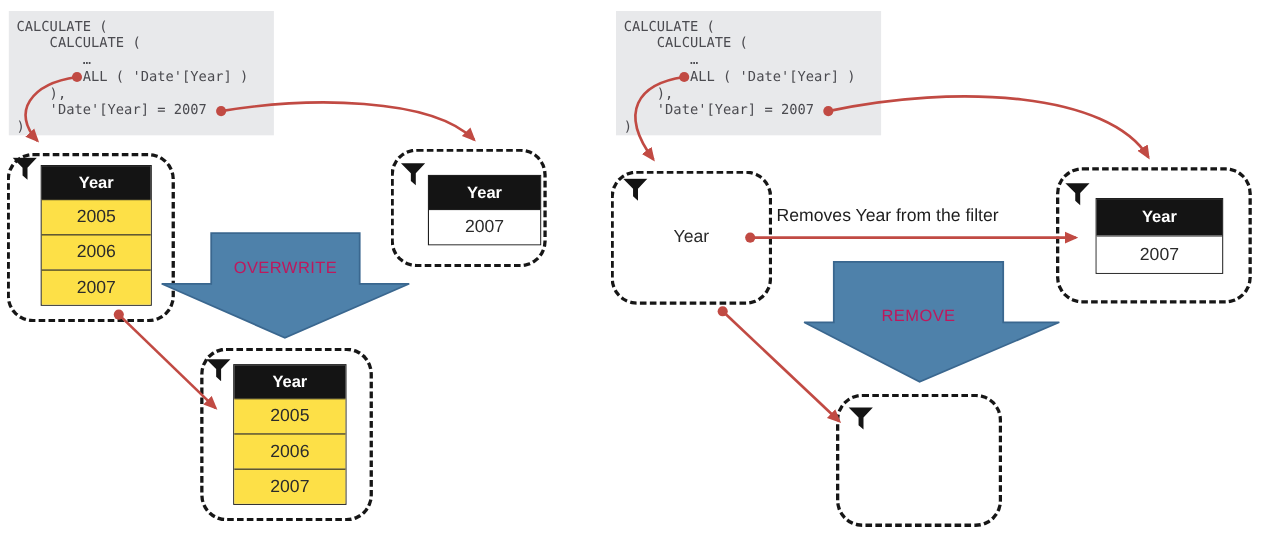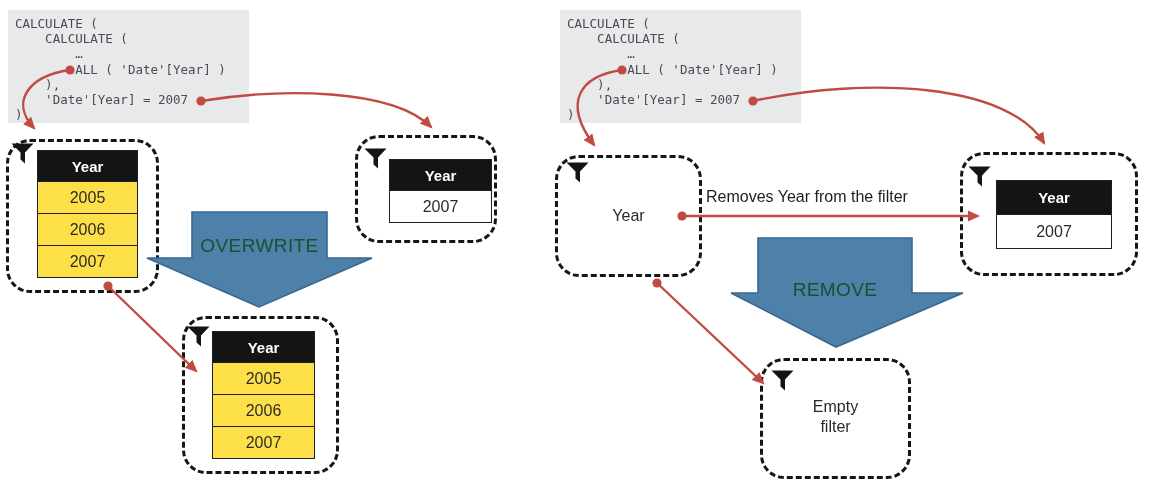--- a/index.html
+++ b/index.html
@@ -29,21 +29,21 @@
     display:flex; align-items:center; justify-content:center;
   }
   .ftable .td {
     border-top:1.6px solid #1f1f1f; font-size:16px; color:#2b2b2b;
     display:flex; align-items:center; justify-content:center;
   }
   .td-green { background:#fde047; }
   .td-white { background:#ffffff; }
   .overlay { position:absolute; left:0; top:0; z-index:4; pointer-events:none; }
   .arrow-label {
-    position:absolute; z-index:5; color:#14532d; font-size:19px;
+    position:absolute; z-index:5; color:#be185d; font-size:15px;
     text-align:center; letter-spacing:0.4px;
   }
   .diagram-label {
     position:absolute; z-index:2; font-size:16px; color:#2a2a2a; text-align:center;
   }
   .annotation { position:absolute; z-index:5; font-size:16px; color:#1d1d1d; }
   .preline { white-space:pre-line; line-height:20px; }
 </style>
 </head>
 <body>
@@ -117,22 +117,20 @@
   </svg>
   <div class="ftable" style="left:996px; top:180px; width:116px;">
     <div class="th" style="height:33px;">Year</div>
     <div class="td td-white" style="height:33px;">2007</div>
   </div>
 
   <div class="dashed-box" style="left:760px; top:358px; width:151px; height:121px;"></div>
   <svg class="funnel" style="left:771px; top:370px;" width="23" height="21" viewBox="0 0 23 21">
     <path d="M0.5 0.5 H22.5 L14 9.5 V20.5 L9.5 16.5 V9.5 Z" fill="#141414"></path>
   </svg>
-  <div class="diagram-label preline" style="left:760px; top:397px; width:151px;">Empty
-filter</div>
 
   <div class="arrow-label" style="left:758px; top:266px; width:154px;margin-top:13px;">REMOVE</div>
 
   <svg class="overlay" width="1150" height="501" viewBox="0 0 1150 501">
     <defs>
       <marker id="ah" viewBox="0 0 10 10" refX="8.2" refY="5" markerWidth="5.2" markerHeight="5.2" orient="auto">
         <path d="M0,0.6 L10,5 L0,9.4 z" fill="#c14a43"></path>
       </marker>
     </defs>
 

